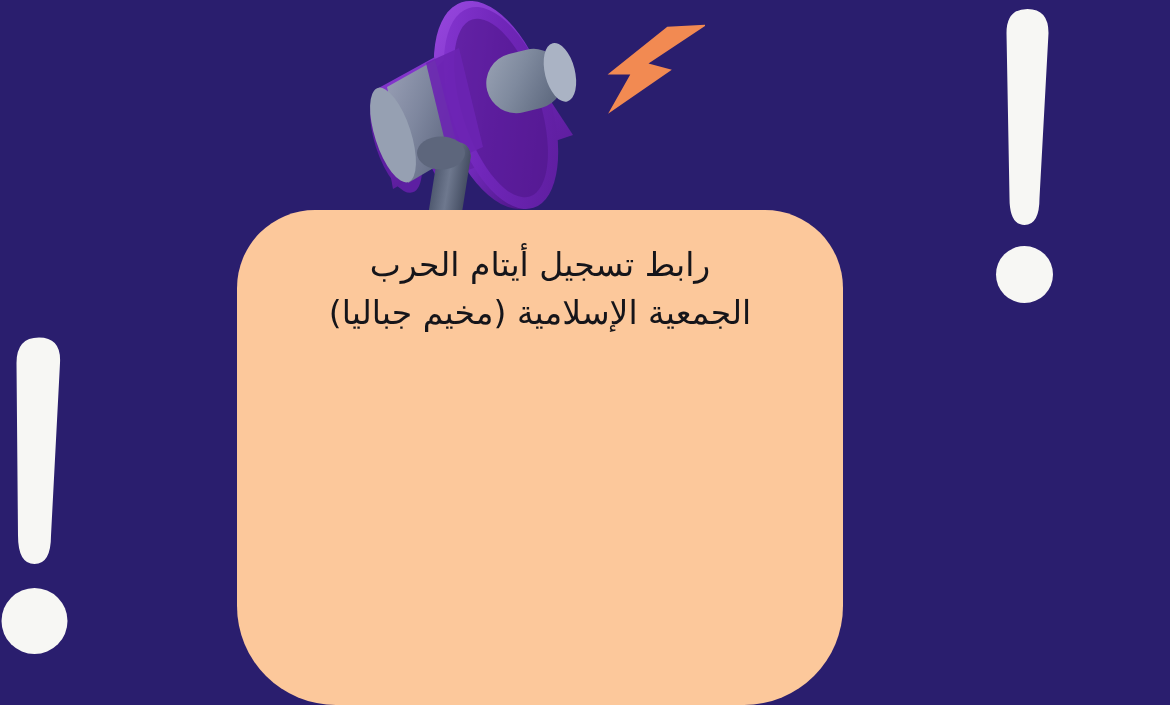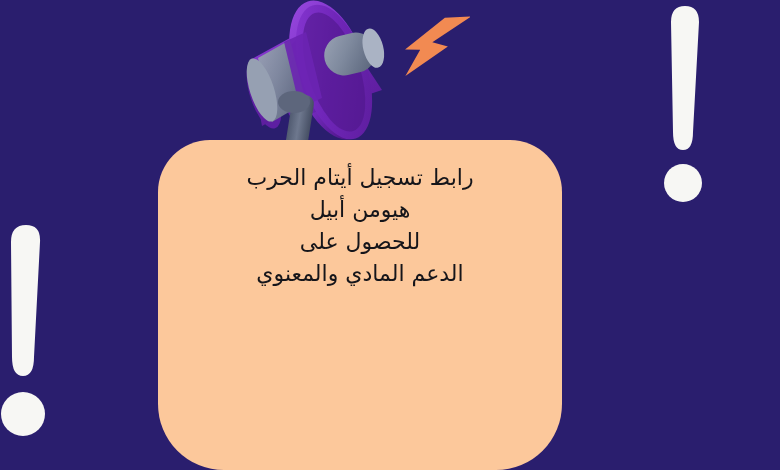--- a/index.html
+++ b/index.html
@@ -157,19 +157,17 @@
       <g transform="rotate(9 66 130)">
         <rect x="56" y="96" width="22" height="86" rx="9" fill="url(#handlegrad)"></rect>
       </g>
       <ellipse cx="62" cy="104" rx="16" ry="11" fill="#5d667c"></ellipse>
     </svg>
   </div>
 
   <div id="card">
     <div id="card-text">
       <span class="line">رابط تسجيل أيتام الحرب</span>
-      <span class="line">هيومن أبيل</span>
-      <span class="line">للحصول على</span>
-      <span class="line">الدعم المادي والمعنوي</span>
+      <span class="line">الجمعية الإسلامية (مخيم جباليا)</span>
     </div>
   </div>
 
 </div>
 
 </body></html>

